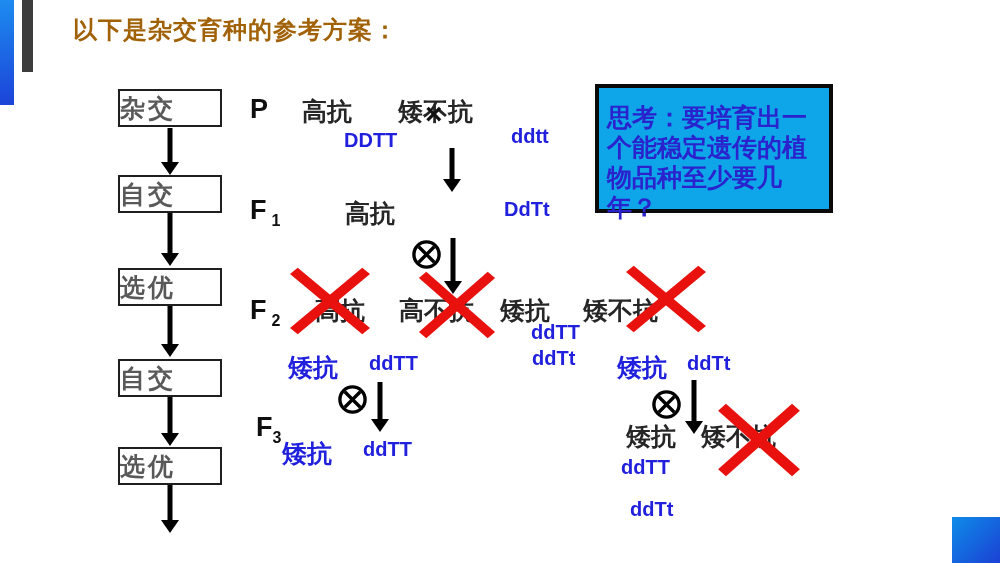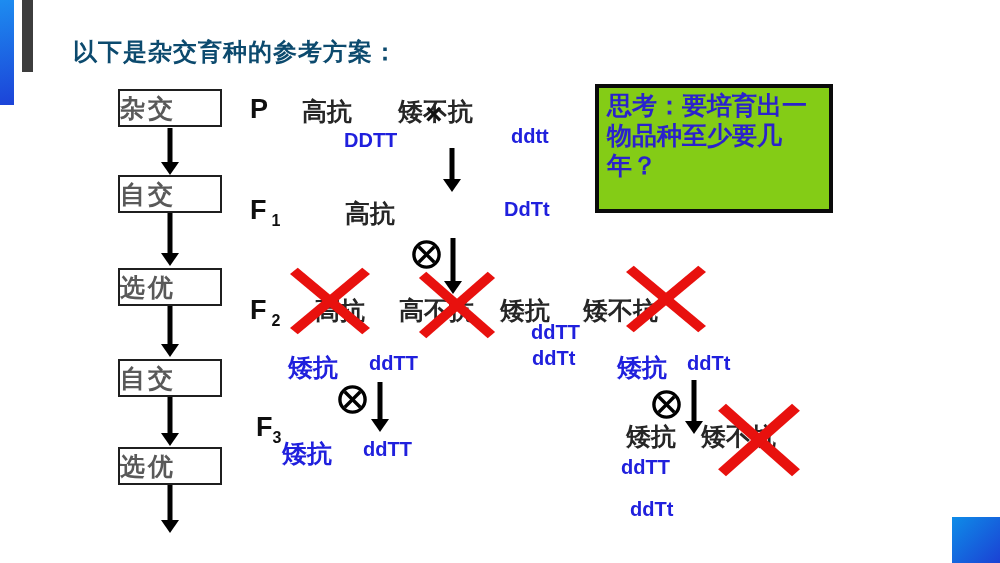--- a/index.html
+++ b/index.html
@@ -7,22 +7,22 @@
     position:relative;width:1000px;height:563px;background:#ffffff;
     font-family:"Liberation Sans","DejaVu Sans",sans-serif;overflow:hidden;
   }
   
   .deco-blue-tl{position:absolute;left:0;top:0;width:14px;height:105px;
     background:linear-gradient(170deg,#1d8cf0 0%,#1c43d8 100%);}
   .deco-gray-tl{position:absolute;left:22px;top:0;width:11px;height:72px;background:#3d3d3d;}
   .deco-blue-br{position:absolute;left:952px;top:517px;width:48px;height:46px;
     background:linear-gradient(135deg,#0e8ce8 0%,#1b41d4 100%);}
   
-  .title{position:absolute;left:73px;top:36px;font-size:24px;font-weight:bold;
-    color:#0c4a6e;letter-spacing:1px;white-space:nowrap;}
+  .title{position:absolute;left:73px;top:14px;font-size:24px;font-weight:bold;
+    color:#a16207;letter-spacing:1px;white-space:nowrap;}
   
   .flow-box{position:absolute;left:118px;width:100px;height:34px;border:2px solid #1f1f1f;
     background:#fff;display:flex;align-items:center;
     font-size:25px;font-weight:bold;color:#595959;letter-spacing:3px;}
   
   .arrow{position:absolute;width:18px;}
   .arrow .shaft{position:absolute;left:50%;top:0;transform:translateX(-50%);
     width:5px;height:calc(100% - 13px);background:#000;display:block;}
   .arrow .head{position:absolute;left:50%;bottom:0;transform:translateX(-50%);
     width:0;height:0;border-left:9px solid transparent;border-right:9px solid transparent;
@@ -34,21 +34,21 @@
   .phen{position:absolute;font-size:25px;font-weight:bold;color:#262626;white-space:nowrap;}
   .gen{position:absolute;font-size:20px;font-weight:bold;color:#2020dd;white-space:nowrap;}
   .bluephen{position:absolute;font-size:25px;font-weight:bold;color:#2020dd;white-space:nowrap;}
   .cross{position:absolute;font-size:30px;font-weight:bold;color:#111;line-height:1;}
   
   .selfx{position:absolute;width:31px;height:31px;}
   .redx{position:absolute;}
   .redx svg{display:block;width:100%;height:100%;}
   
   .think-box{position:absolute;left:595px;top:84px;width:238px;height:129px;
-    border:4px solid #0a0a0a;background:#84cc16;box-sizing:border-box;padding:2px 8px;}
+    border:4px solid #0a0a0a;background:#0ea5e9;box-sizing:border-box;padding:14px 8px;}
   .think-line{font-size:25px;font-weight:bold;color:#2a22cc;line-height:30px;white-space:nowrap;}
 </style>
 </head>
 <body>
 
 <div class="slide">
 
   <div class="deco-blue-tl"></div>
   <div class="deco-gray-tl"></div>
   <div class="deco-blue-br"></div>
@@ -90,20 +90,21 @@
   <div class="flow-box" style="top:447px;">
     <span>选优</span>
   </div>
   <div class="arrow" style="left:161px;top:485px;height:48px;">
       <i class="shaft"></i>
       <i class="head"></i>
     </div>
 
   <div class="think-box">
     <div class="think-line">思考：要培育出一</div>
+    <div class="think-line">个能稳定遗传的植</div>
     <div class="think-line">物品种至少要几</div>
     <div class="think-line">年？</div>
   </div>
 
   <div class="glabel" style="left:250px;top:94px;">P</div>
   <div class="phen" style="left:302px;top:95px;">高抗</div>
   <div class="phen" style="left:398px;top:95px;">矮不抗</div>
   <div class="cross" style="left:425px;top:99px;">×</div>
   <div class="gen" style="left:344px;top:129px;">DDTT</div>
   <div class="gen" style="left:511px;top:125px;">ddtt</div>

